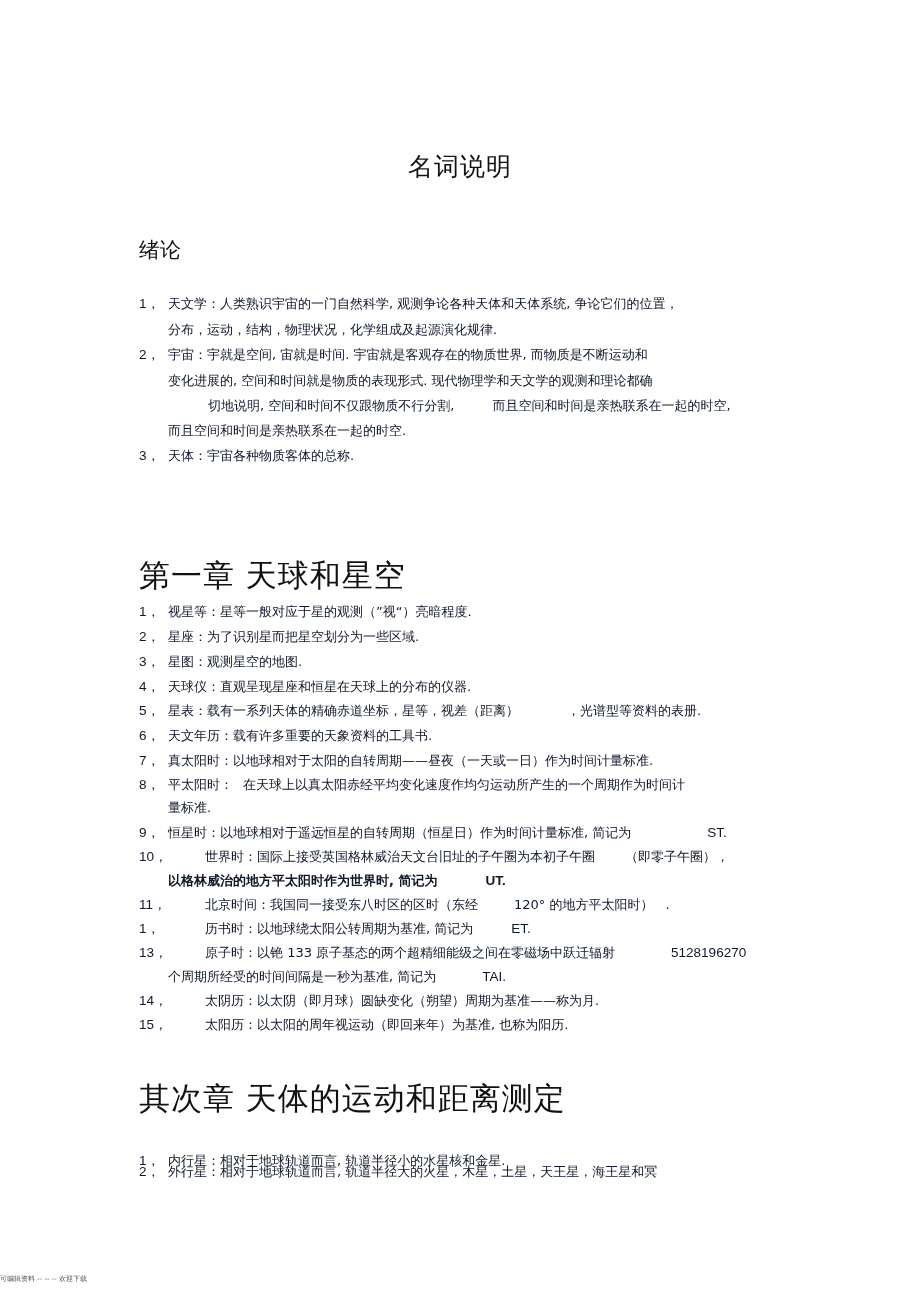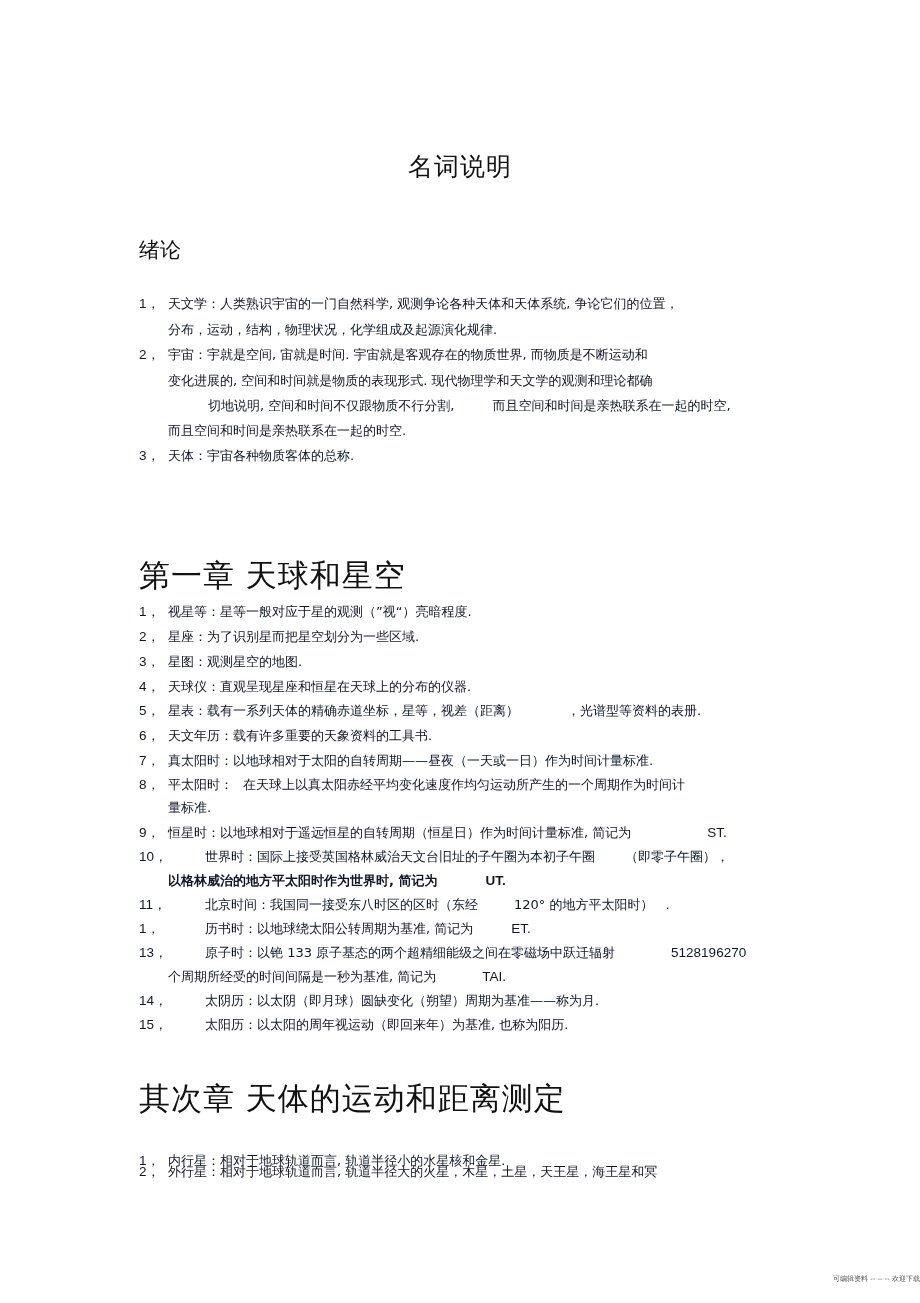--- a/index.html
+++ b/index.html
@@ -28,21 +28,21 @@
   }
   .num {
     display: inline-block; width: 29px;
     font-family: "Liberation Sans", sans-serif; font-size: 13.5px;
   }
   .num.wide { width: 66px; }
   .cont { left: 168px; }
   .gap { display: inline-block; }
   .lat { font-family: "Liberation Sans", sans-serif; font-size: 13.5px; }
   .footer {
-    position: absolute; top: 1274px; left: 0; width: 920px; text-align: right;
+    position: absolute; top: 1274px; left: 0; width: 920px; text-align: left;
     font-size: 7px; color: #555555; font-family: "DejaVu Sans", sans-serif;
   }
 </style>
 </head>
 <body>
 
 <div>
 
   <div class="page-title">名词说明</div>
 

